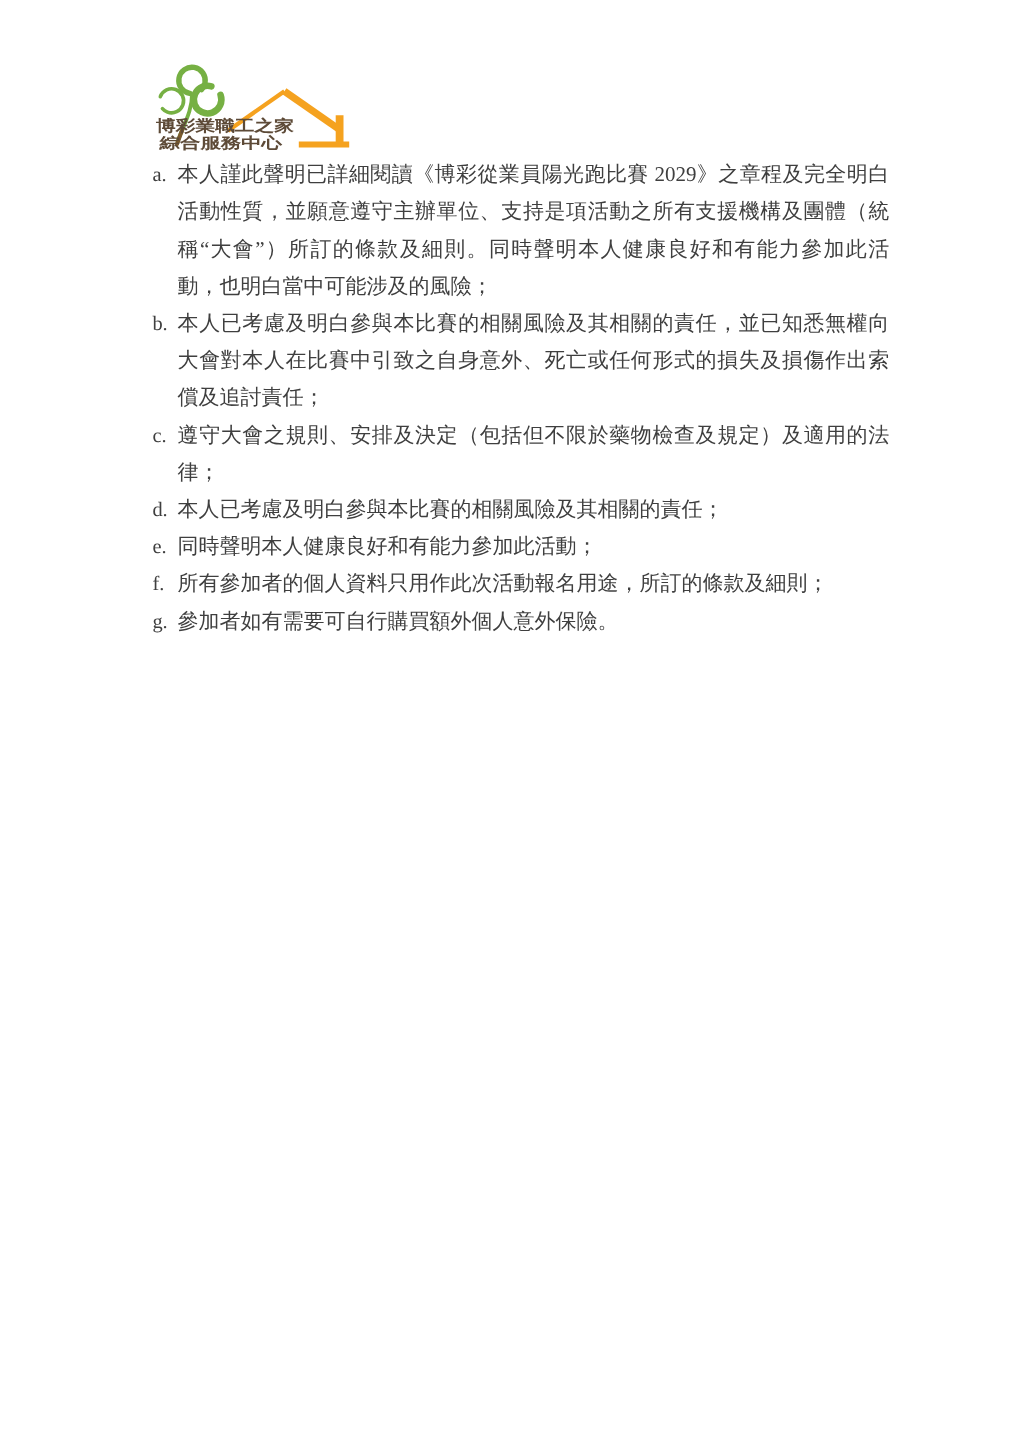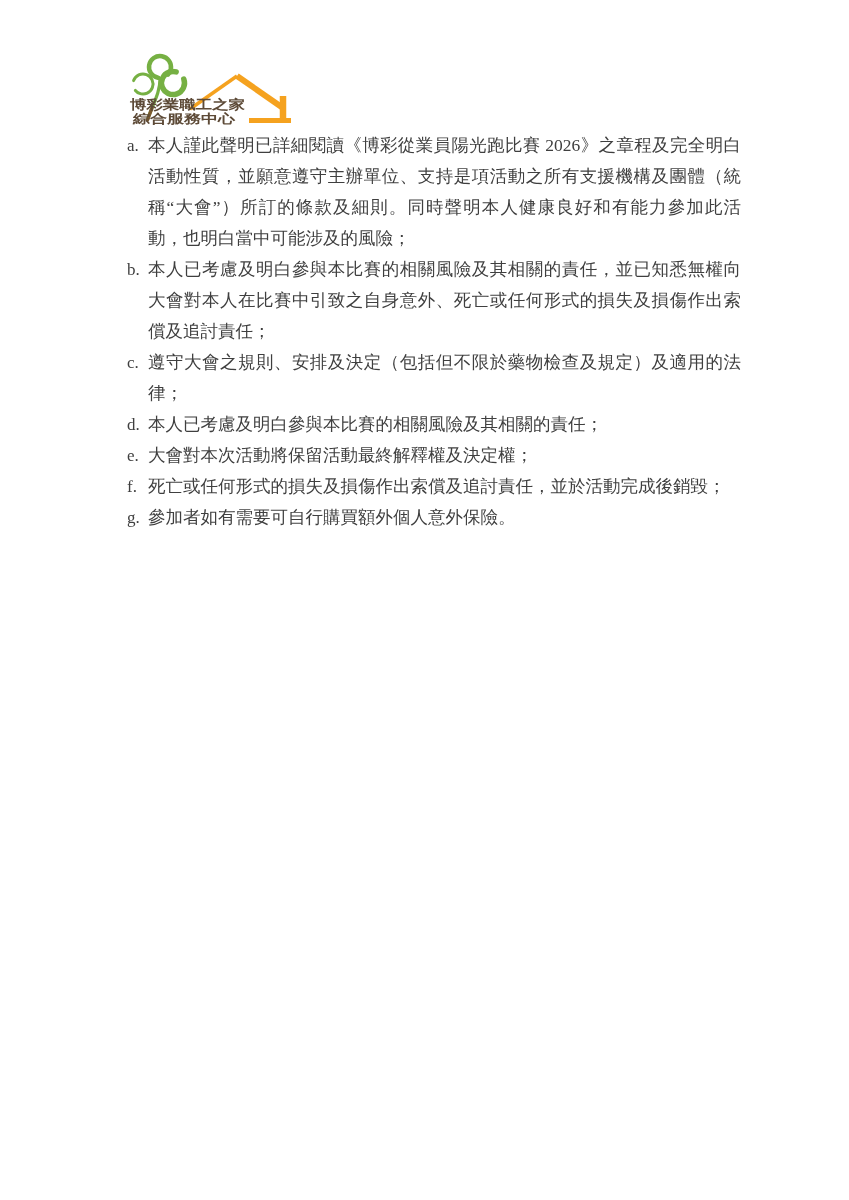--- a/index.html
+++ b/index.html
@@ -99,46 +99,46 @@
       <text class="org-line" x="17" y="71" font-size="12.5" textLength="102" lengthAdjust="spacingAndGlyphs">綜合服務中心</text>
     </svg>
   </div>
 
   <div class="content">
 
     <div class="list">
 
       <div class="item">
         <span class="item-marker">a.</span>
-        <span class="item-text">本人謹此聲明已詳細閱讀《博彩從業員陽光跑比賽 2026》之章程及完全明白活動性質，並願意遵守主辦單位、支持是項活動之所有支援機構及團體（統稱“大會”）所訂的條款及細則。同時聲明本人健康良好和有能力參加此活動，也明白當中可能涉及的風險；</span>
+        <span class="item-text">本人謹此聲明已詳細閱讀《博彩從業員陽光跑比賽 2029》之章程及完全明白活動性質，並願意遵守主辦單位、支持是項活動之所有支援機構及團體（統稱“大會”）所訂的條款及細則。同時聲明本人健康良好和有能力參加此活動，也明白當中可能涉及的風險；</span>
       </div>
 
       <div class="item">
         <span class="item-marker">b.</span>
         <span class="item-text">本人已考慮及明白參與本比賽的相關風險及其相關的責任，並已知悉無權向大會對本人在比賽中引致之自身意外、死亡或任何形式的損失及損傷作出索償及追討責任；</span>
       </div>
 
       <div class="item">
         <span class="item-marker">c.</span>
         <span class="item-text">遵守大會之規則、安排及決定（包括但不限於藥物檢查及規定）及適用的法律；</span>
       </div>
 
       <div class="item">
         <span class="item-marker">d.</span>
         <span class="item-text">本人已考慮及明白參與本比賽的相關風險及其相關的責任；</span>
       </div>
 
       <div class="item">
         <span class="item-marker">e.</span>
-        <span class="item-text">大會對本次活動將保留活動最終解釋權及決定權；</span>
+        <span class="item-text">同時聲明本人健康良好和有能力參加此活動；</span>
       </div>
 
       <div class="item">
         <span class="item-marker">f.</span>
-        <span class="item-text">死亡或任何形式的損失及損傷作出索償及追討責任，並於活動完成後銷毀；</span>
+        <span class="item-text">所有參加者的個人資料只用作此次活動報名用途，所訂的條款及細則；</span>
       </div>
 
       <div class="item">
         <span class="item-marker">g.</span>
         <span class="item-text">參加者如有需要可自行購買額外個人意外保險。</span>
       </div>
 
     </div>
   </div>
 </div>

